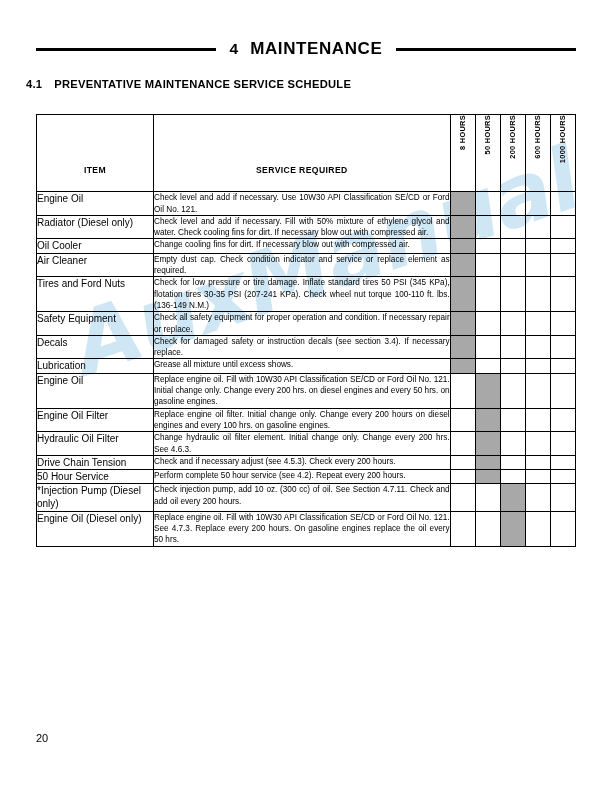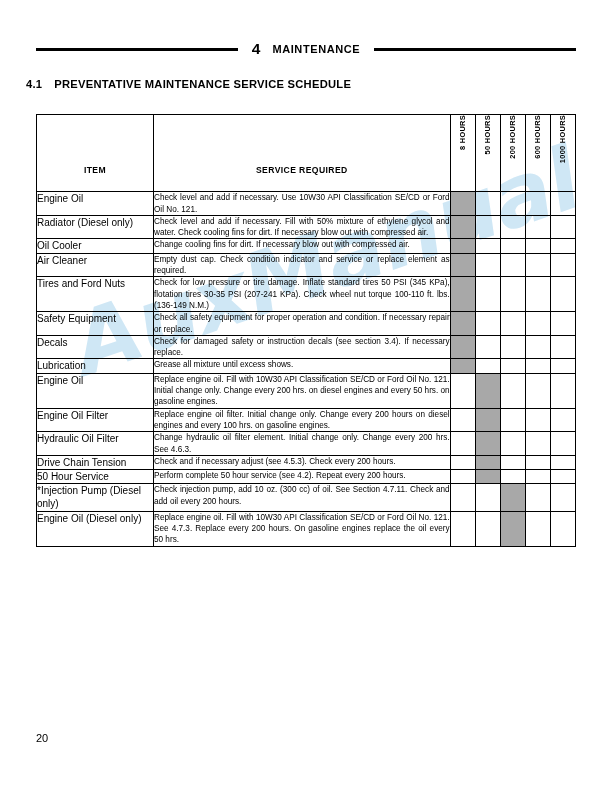--- a/index.html
+++ b/index.html
@@ -34,21 +34,21 @@
     align-items: center;
   }
   .rule {
     flex: 1 1 auto;
     height: 3px;
     background: #000;
   }
   .rule.left { margin-right: 14px; }
   .rule.right { margin-left: 14px; }
   .chapter-title {
-    font-size: 11px;
+    font-size: 17px;
     font-weight: bold;
     letter-spacing: 0.6px;
     white-space: nowrap;
   }
   .chapter-num {
     font-size: 15.5px;
     font-weight: bold;
     margin-right: 12px;
   }
 

